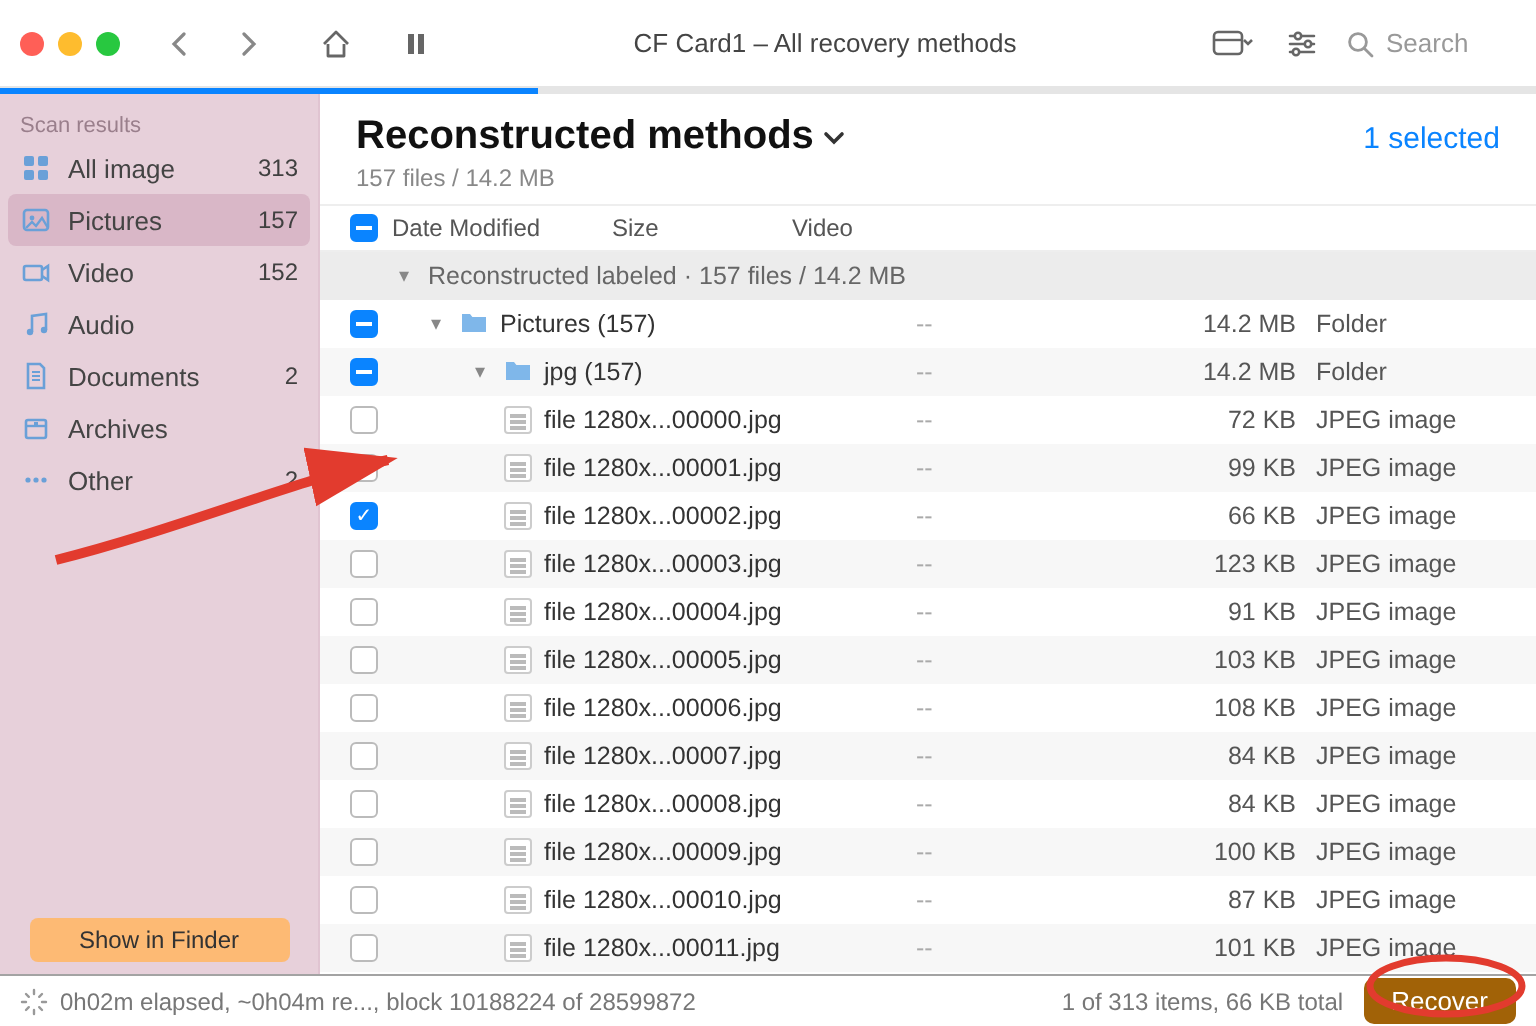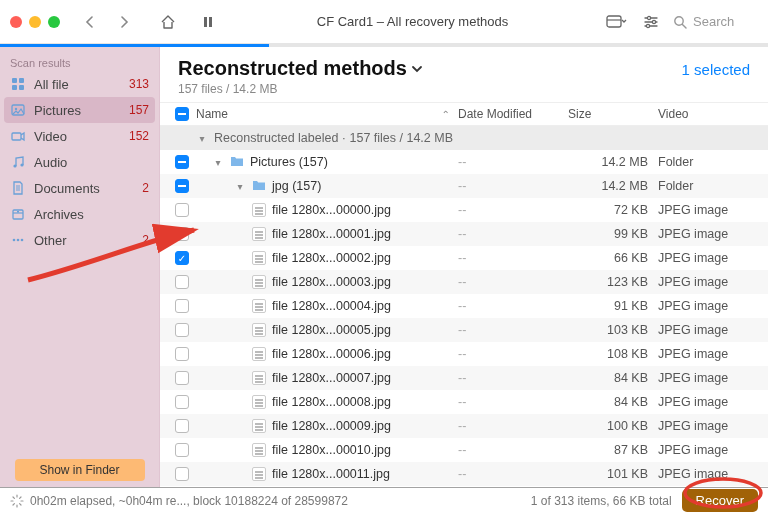--- a/index.html
+++ b/index.html
@@ -47,21 +47,21 @@
   }
   .sb-heading { font-size:11px; color:#9a7f8c; padding:4px 10px 2px; }
   .sb-item {
     display:flex; align-items:center;
     padding:4px 10px; height:26px;
     color:#444; cursor:pointer; gap:8px;
     font-size:13px;
   }
   .sb-item.active { background:#d9b7c7; border-radius:4px; margin:0 4px; padding:4px 6px; }
   .sb-icon { width:16px; display:flex; align-items:center; justify-content:center; color:#5b91c9; }
-  .sb-count { margin-left:auto; color:#b91c1c; font-size:12px; }
+  .sb-count { margin-left:auto; color:#404040; font-size:12px; }
   .sb-spacer { flex:1; }
   .show-finder {
     margin:6px auto 6px; padding:4px 12px; background:#fdba74; border-radius:4px;
     font-size:12px; color:#333; cursor:pointer; text-align:center; width:130px;
   }
   
   .content { flex:1; display:flex; flex-direction:column; min-width:0; }
   .header {
     padding:10px 18px 6px; display:flex; align-items:flex-start;
   }
@@ -193,21 +193,21 @@
     <div id="sb-items">
         <div class="sb-item">
           <span class="sb-icon">
             <svg width="14" height="14" viewBox="0 0 14 14">
               <rect x="1" y="1" width="5" height="5" rx="1" fill="#6aa0d8"></rect>
               <rect x="8" y="1" width="5" height="5" rx="1" fill="#6aa0d8"></rect>
               <rect x="1" y="8" width="5" height="5" rx="1" fill="#6aa0d8"></rect>
               <rect x="8" y="8" width="5" height="5" rx="1" fill="#6aa0d8"></rect>
             </svg>
           </span>
-          <span>All file</span>
+          <span>All image</span>
           <span class="sb-count">313</span>
         </div>
         <div class="sb-item active">
           <span class="sb-icon">
             <svg width="14" height="14" viewBox="0 0 14 14">
               <rect x="1" y="2" width="12" height="10" rx="1.5" fill="none" stroke="#6aa0d8" stroke-width="1.3"></rect>
               <circle cx="5" cy="6" r="1.2" fill="#6aa0d8"></circle>
               <path d="M2 11l3-3 2 2 3-4 3 5" fill="none" stroke="#6aa0d8" stroke-width="1.2"></path>
             </svg>
           </span>
@@ -280,24 +280,20 @@
             </svg>
         </div>
         <div class="h-sub">157 files / 14.2 MB</div>
       </div>
       <div class="h-selected">1 selected</div>
     </div>
 
     <div class="thead">
       <div class="col-check">
         <div class="chk indet"></div>
-      </div>
-      <div class="col-name">
-        <span>Name</span>
-        <span class="sort-arrow">⌃</span>
       </div>
       <div class="col-date">Date Modified</div>
       <div class="col-size" style="text-align:left;">Size</div>
       <div class="col-kind">Video</div>
     </div>
 
     <div class="rows" id="rows">
         <div class="trow group0">
           <div class="col-check"></div>
           <div class="col-name indent1">

